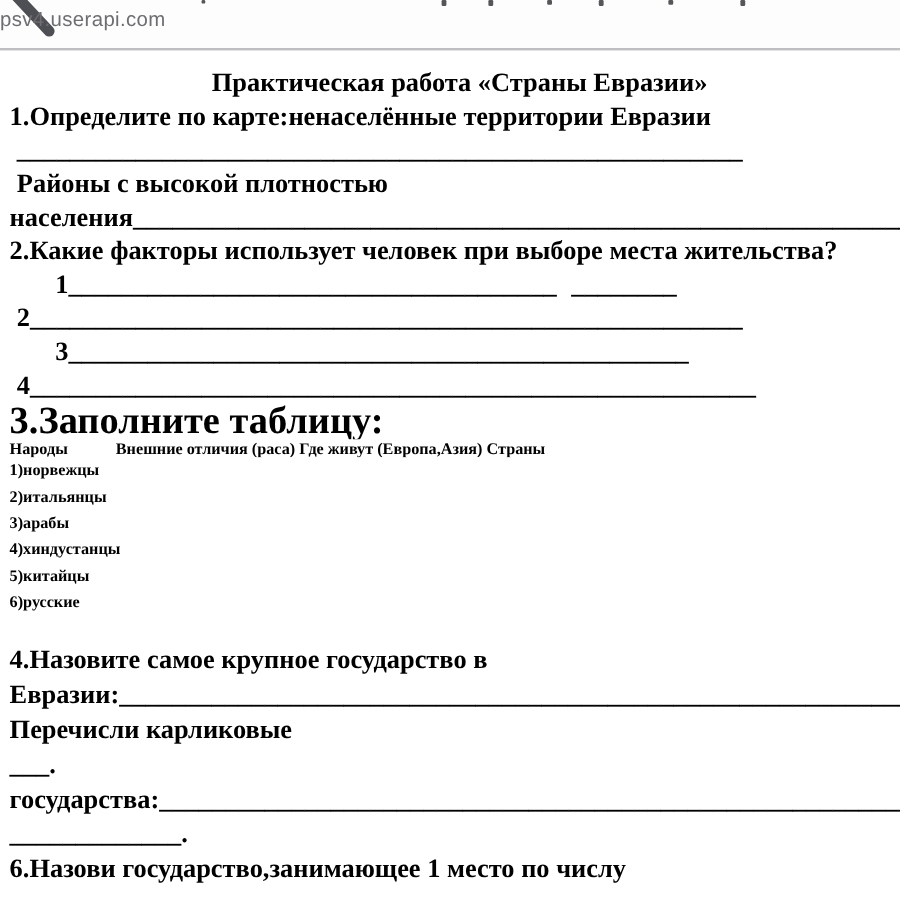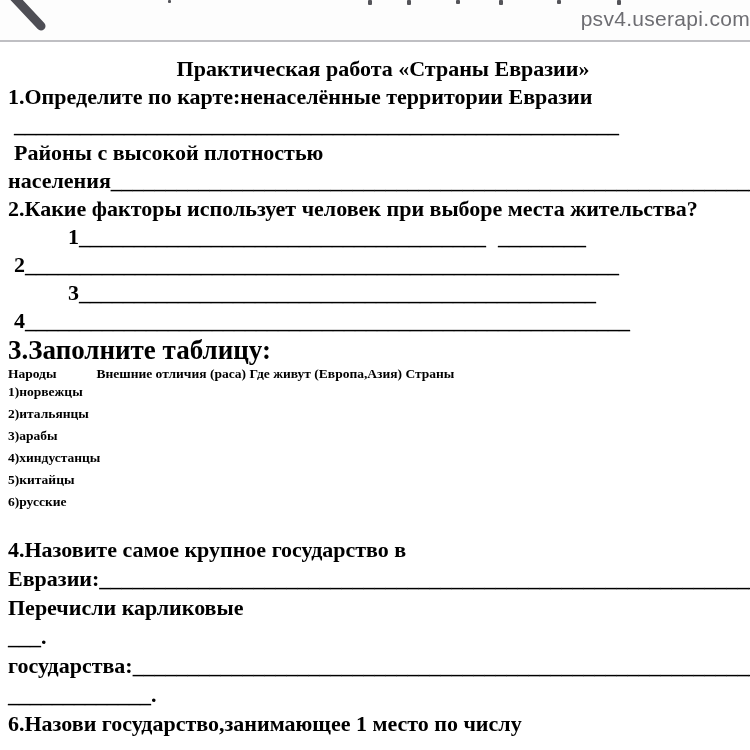--- a/index.html
+++ b/index.html
@@ -2,44 +2,44 @@
 <html><head>
 <meta charset="utf-8">
 <style>
   html,body{margin:0;padding:0;background:#fff;}
   body{width:750px;height:750px;overflow:hidden;position:relative;
        font-family:"Liberation Serif",serif;}
 
   
   .browser-bar{position:relative;height:40px;background:#fdfdfd;
                border-bottom:2px solid #bfbfc3;overflow:hidden;}
-  .url-text{position:absolute;left:0;right:0;top:7px;text-align:right;
-            font-family:"Liberation Sans",sans-serif;font-size:21px;
+  .url-text{position:absolute;left:0;right:0;top:7px;text-align:left;
+            font-family:"Liberation Sans",sans-serif;font-size:17px;
             color:#6d6d72;letter-spacing:.3px;}
   .back-chevron{position:absolute;left:0;top:-8px;}
   .remnant{position:absolute;top:0;background:#55555a;border-radius:1px;}
   .r1{left:168px;width:3px;height:3px;}
   .r2{left:368px;width:4px;height:5px;}
   .r3{left:407px;width:4px;height:5px;}
   .r4{left:456px;width:4px;height:4px;}
   .r5{left:499px;width:4px;height:5px;}
   .r6{left:557px;width:4px;height:4px;}
   .r7{left:617px;width:4px;height:5px;}
 
   
   .doc{position:absolute;left:0;top:42px;width:750px;height:708px;
        overflow:hidden;color:#000;font-weight:700;font-size:22px;}
   .line{white-space:nowrap;line-height:28px;padding-left:8px;overflow:hidden;}
   .title{text-align:center;padding-left:16px;margin-top:12px;line-height:29px;}
   .ind-sp{padding-left:14px;}      
-  .ind-num-a{padding-left:68px;}   
+  .ind-num-a{padding-left:46px;}   
   .ind-num-b{padding-left:14px;}   
   .gap2{display:inline-block;width:12px;}
 
-  .h3{font-size:27px;line-height:31px;}
+  .h3{font-size:32px;line-height:31px;}
   .tbl-header{font-size:13.5px;line-height:15px;}
   .tbl-col2{margin-left:40px;}
   .tbl-row{font-size:13.5px;line-height:22px;}
 
   .sec4{margin-top:22px;}
   .sec4 .line{line-height:29px;}
 </style>
 </head>
 <body>
 

